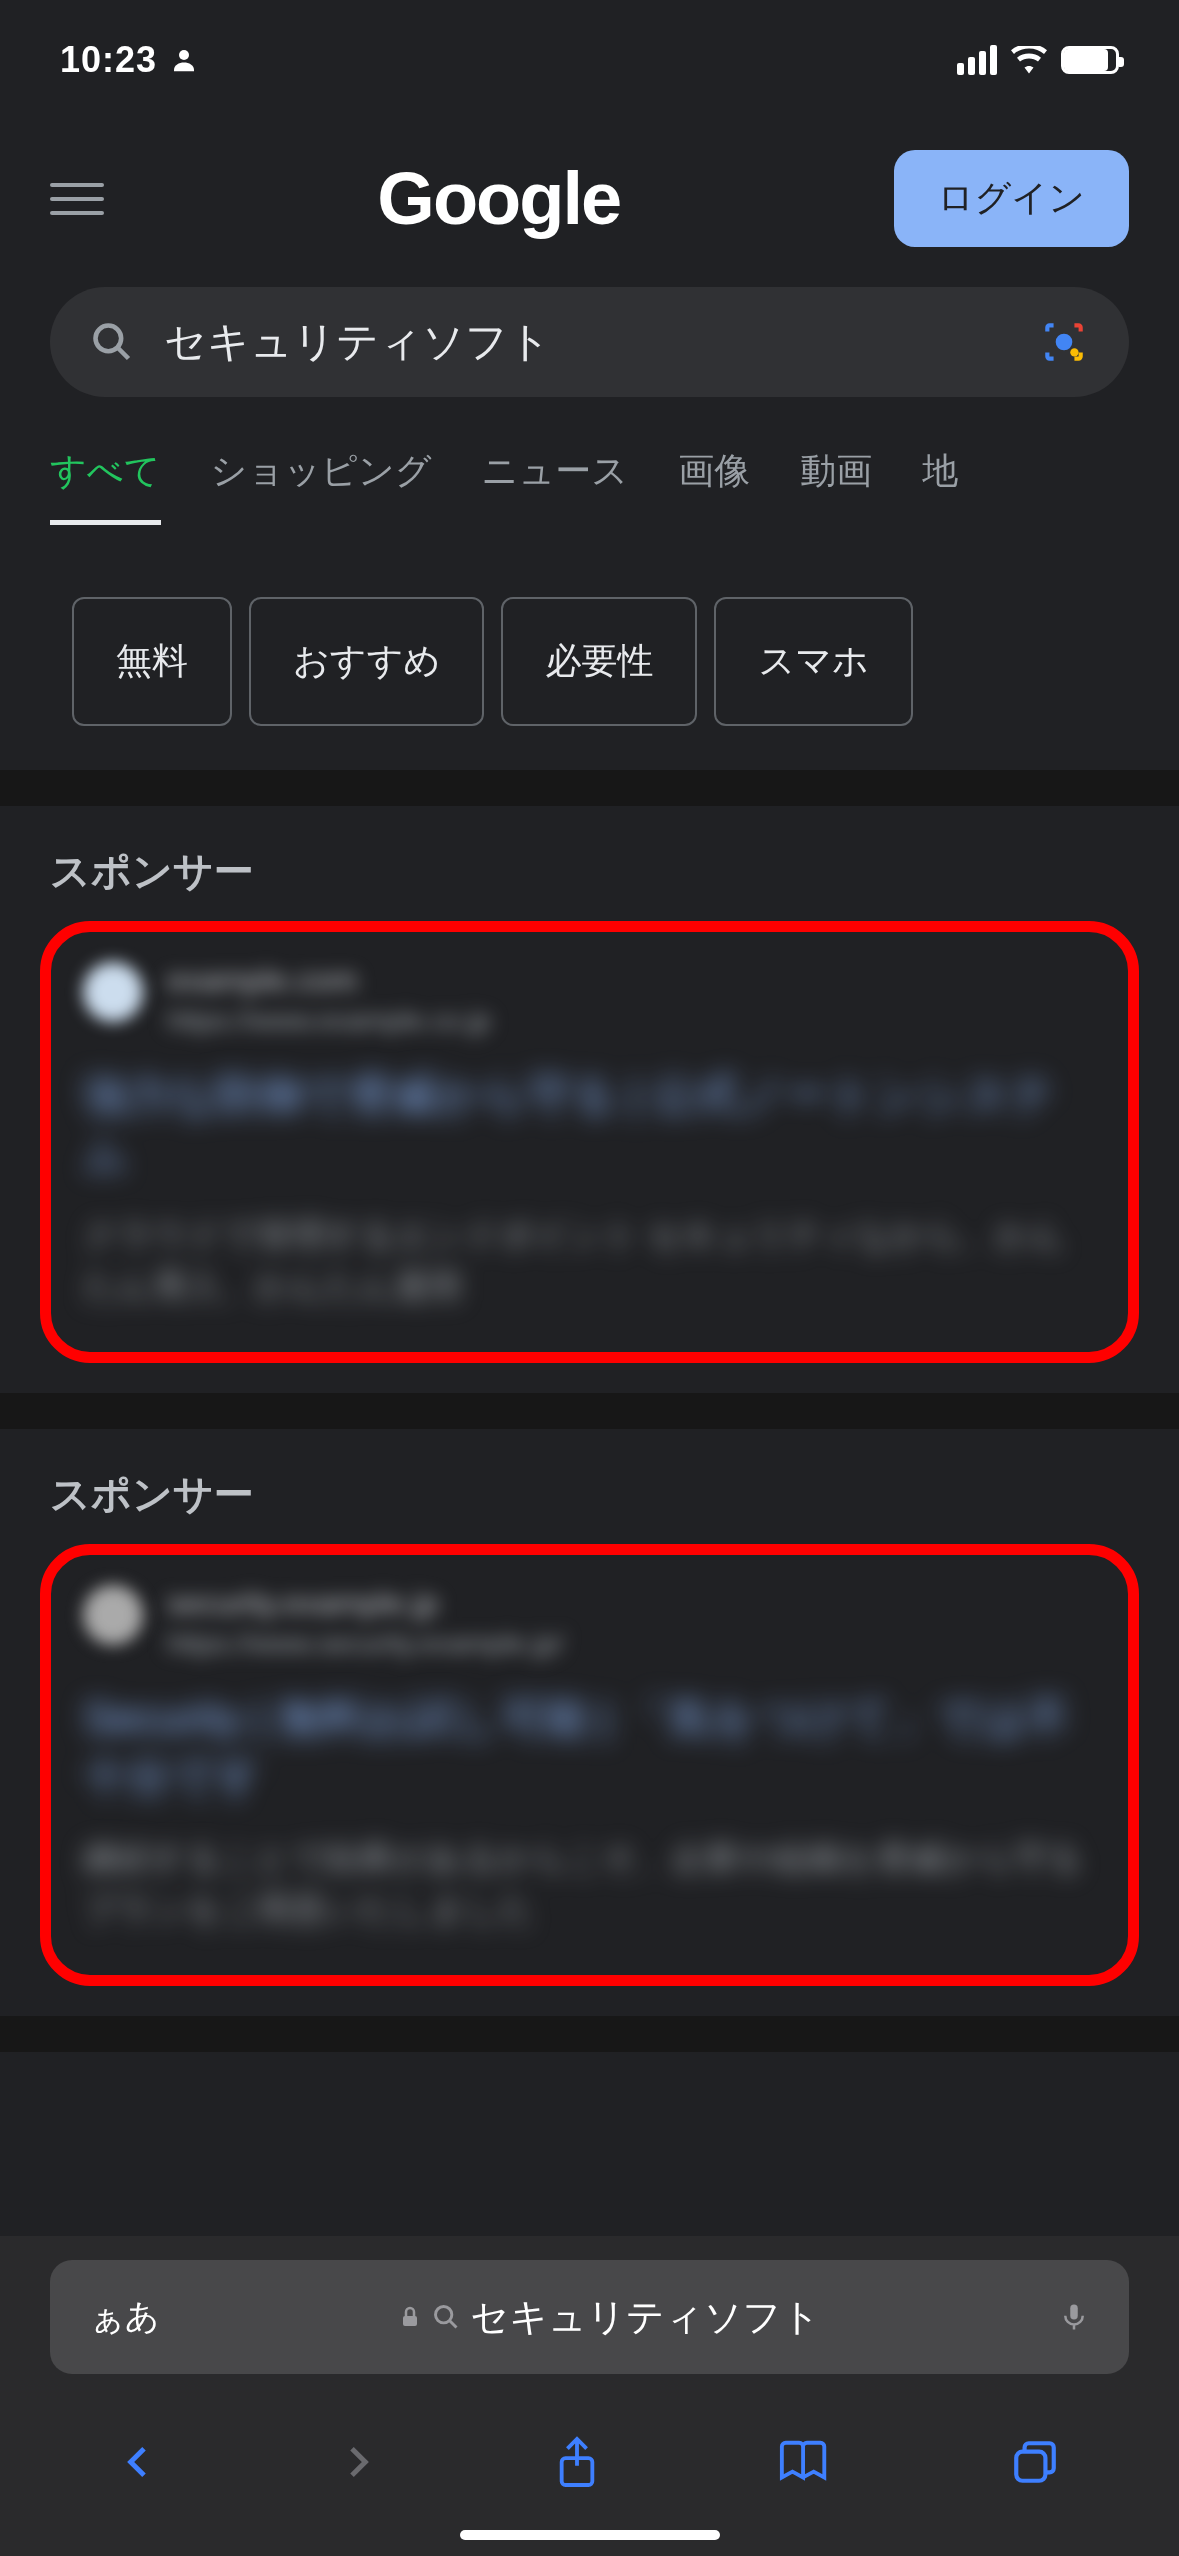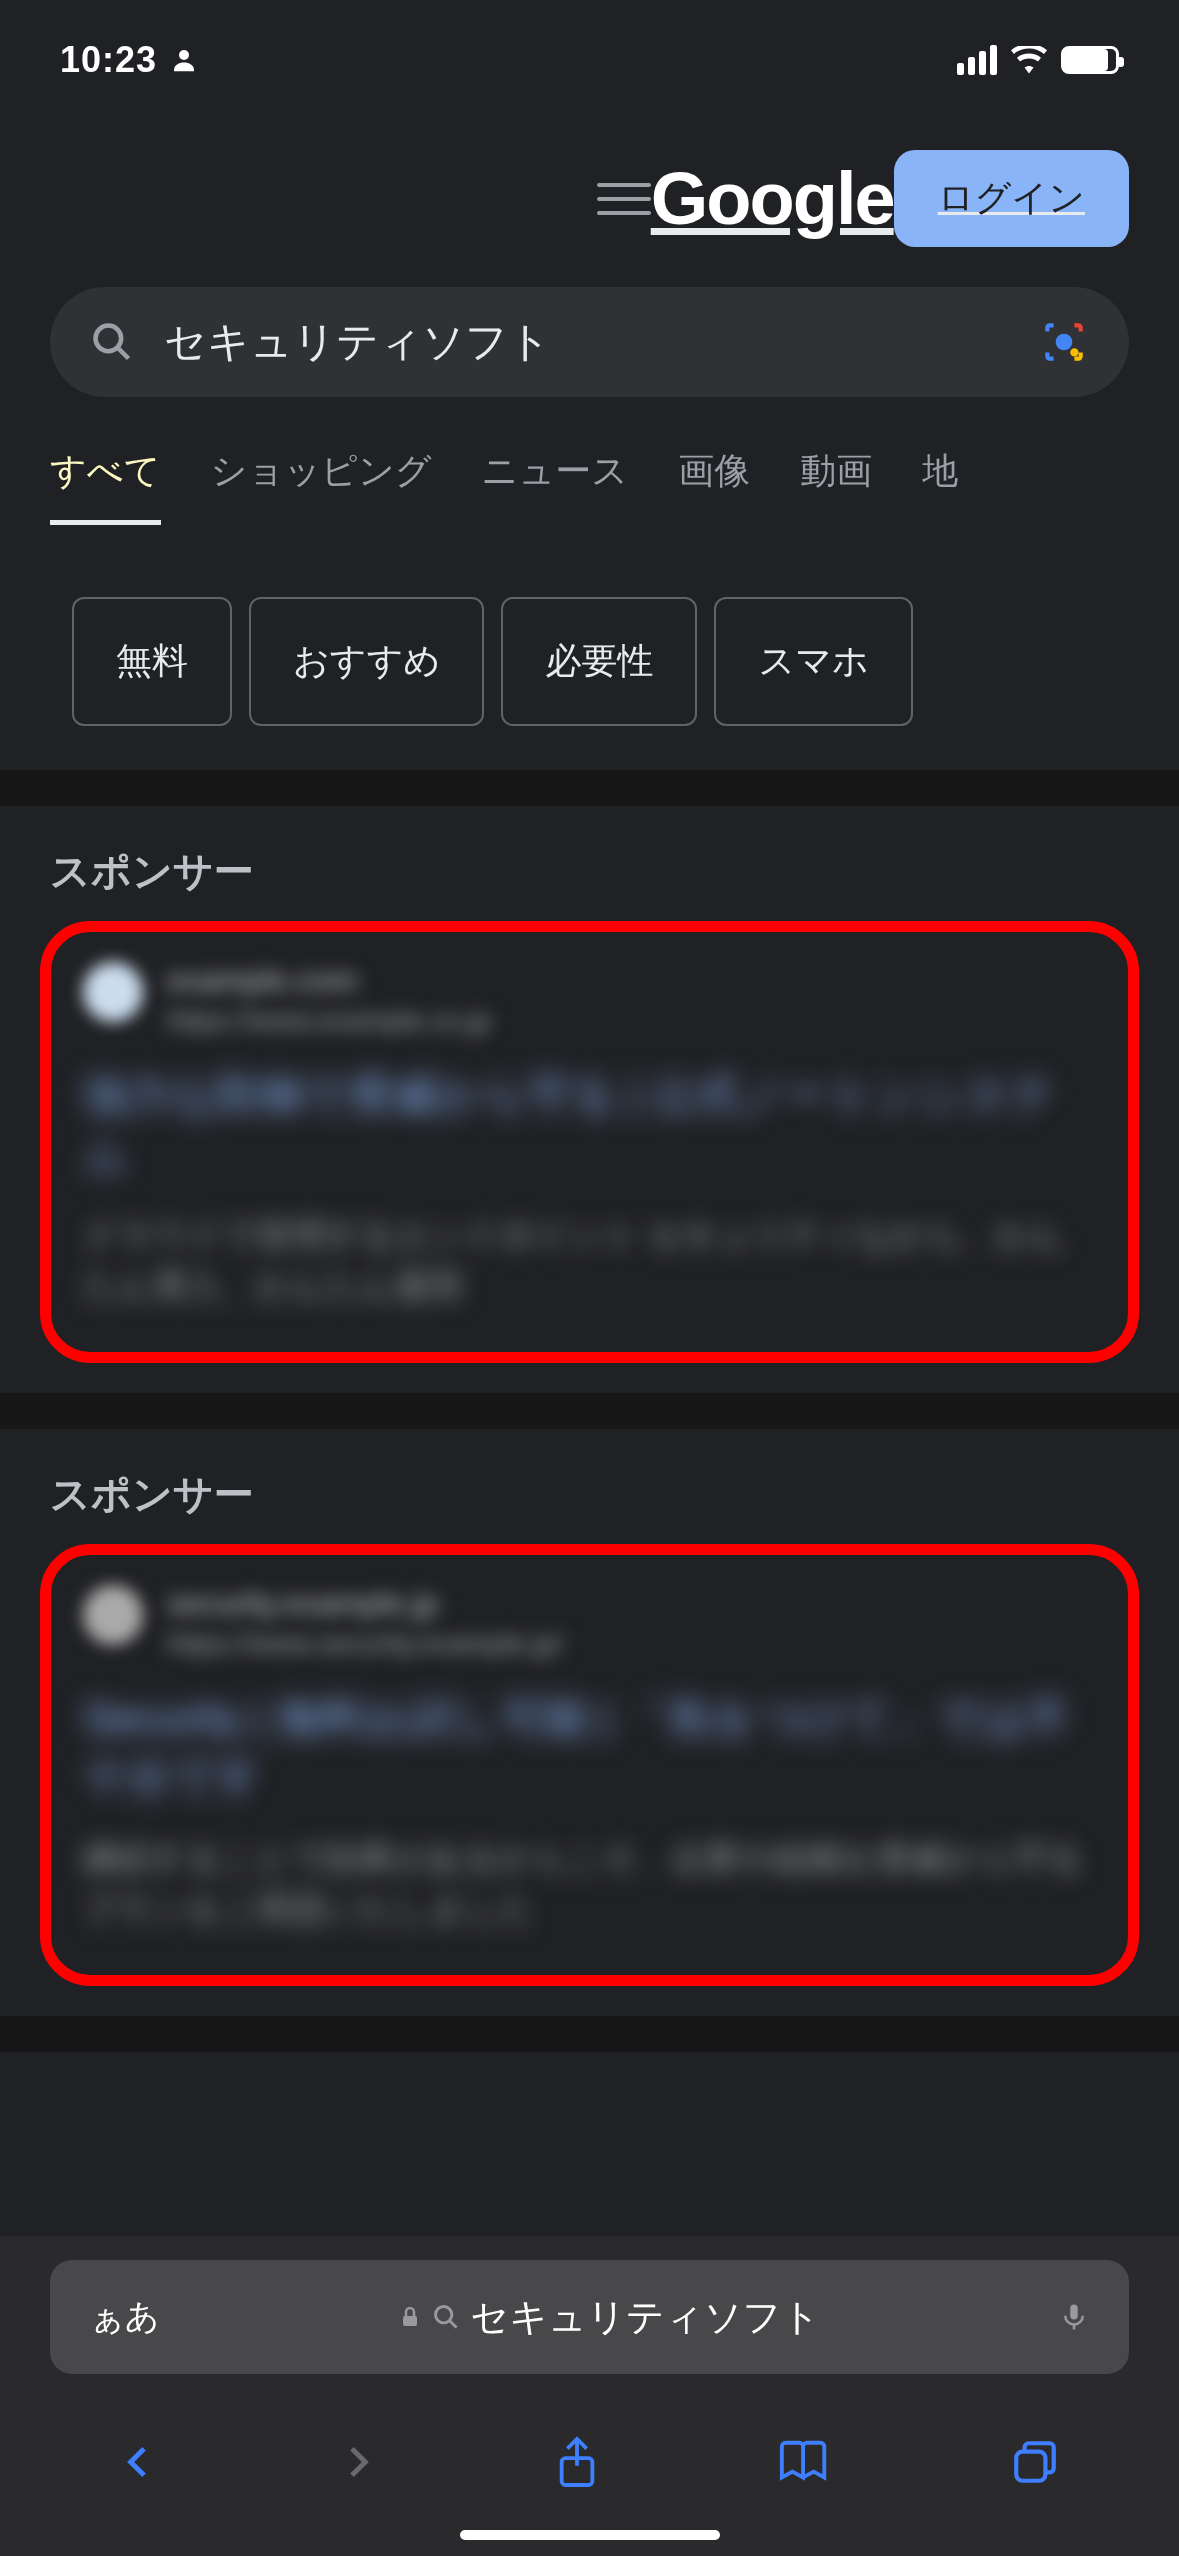--- a/index.html
+++ b/index.html
@@ -11,34 +11,34 @@
     .statusbar .time { font-size: 36px; font-weight: 600; color: #fff; letter-spacing: 1px; }
     .statusbar .right { display: flex; align-items: center; gap: 14px; }
     .signal-bars { display: flex; align-items: flex-end; gap: 4px; }
     .signal-bars span { width: 7px; background: #fff; border-radius: 2px; }
     .signal-bars span:nth-child(1){height:12px} .signal-bars span:nth-child(2){height:18px} .signal-bars span:nth-child(3){height:24px} .signal-bars span:nth-child(4){height:30px}
     .battery { width: 58px; height: 28px; border: 3px solid #fff; border-radius: 8px; position: relative; }
     .battery::after { content:''; position:absolute; right:-8px; top:8px; width:5px; height:10px; background:#fff; border-radius:0 3px 3px 0; }
     .battery-fill { background:#fff; height:100%; width:85%; border-radius:4px; }
     
     
-    .header { display:flex; align-items:center; justify-content:flex-end; padding: 30px 50px 40px; text-decoration: underline; }
+    .header { display:flex; align-items:center; justify-content:space-between; padding: 30px 50px 40px; }
     .hamburger { display:flex; flex-direction:column; gap:10px; width:54px; }
     .hamburger span { height:4px; background:#9aa0a6; border-radius:2px; }
     .google-logo { font-size: 74px; font-weight: 700; color: #fff; font-family: Arial, sans-serif; letter-spacing: -2px; }
     .login-btn { background:#8ab4f8; color:#202124; border:none; padding: 24px 44px; border-radius:21px; font-size: 36px; font-weight:500; }
     
     
     .search-wrap { padding: 0 50px; }
     .search-box { background:#303134; height: 110px; border-radius:60px; display:flex; align-items:center; padding: 0 40px; gap: 30px; }
     .search-text { flex:1; font-size:42px; color:#e8eaed; }
     
     
     .tabs { display:flex; gap: 50px; padding: 50px 50px 28px; font-size: 36px; color:#9aa0a6; overflow:hidden; white-space:nowrap; }
-    .tab.active { color:#fef9c3; font-weight:500; padding-bottom: 24px; border-bottom: 5px solid #e8eaed; }
+    .tab.active { color:#22c55e; font-weight:500; padding-bottom: 24px; border-bottom: 5px solid #e8eaed; }
     .tab { padding-bottom:24px; }
     
     
     .chips { display:flex; gap: 17px; padding: 44px 72px 44px; overflow:hidden; }
     .chip { border: 2px solid #5f6368; border-radius: 12px; padding: 38px 42px; font-size: 36px; color:#e8eaed; white-space:nowrap; }
     
     .gap { height: 36px; background:#171717; }
     
     
     .sponsor-label { font-size: 40px; color:#bdc1c6; font-weight:700; padding: 38px 50px 22px; }

